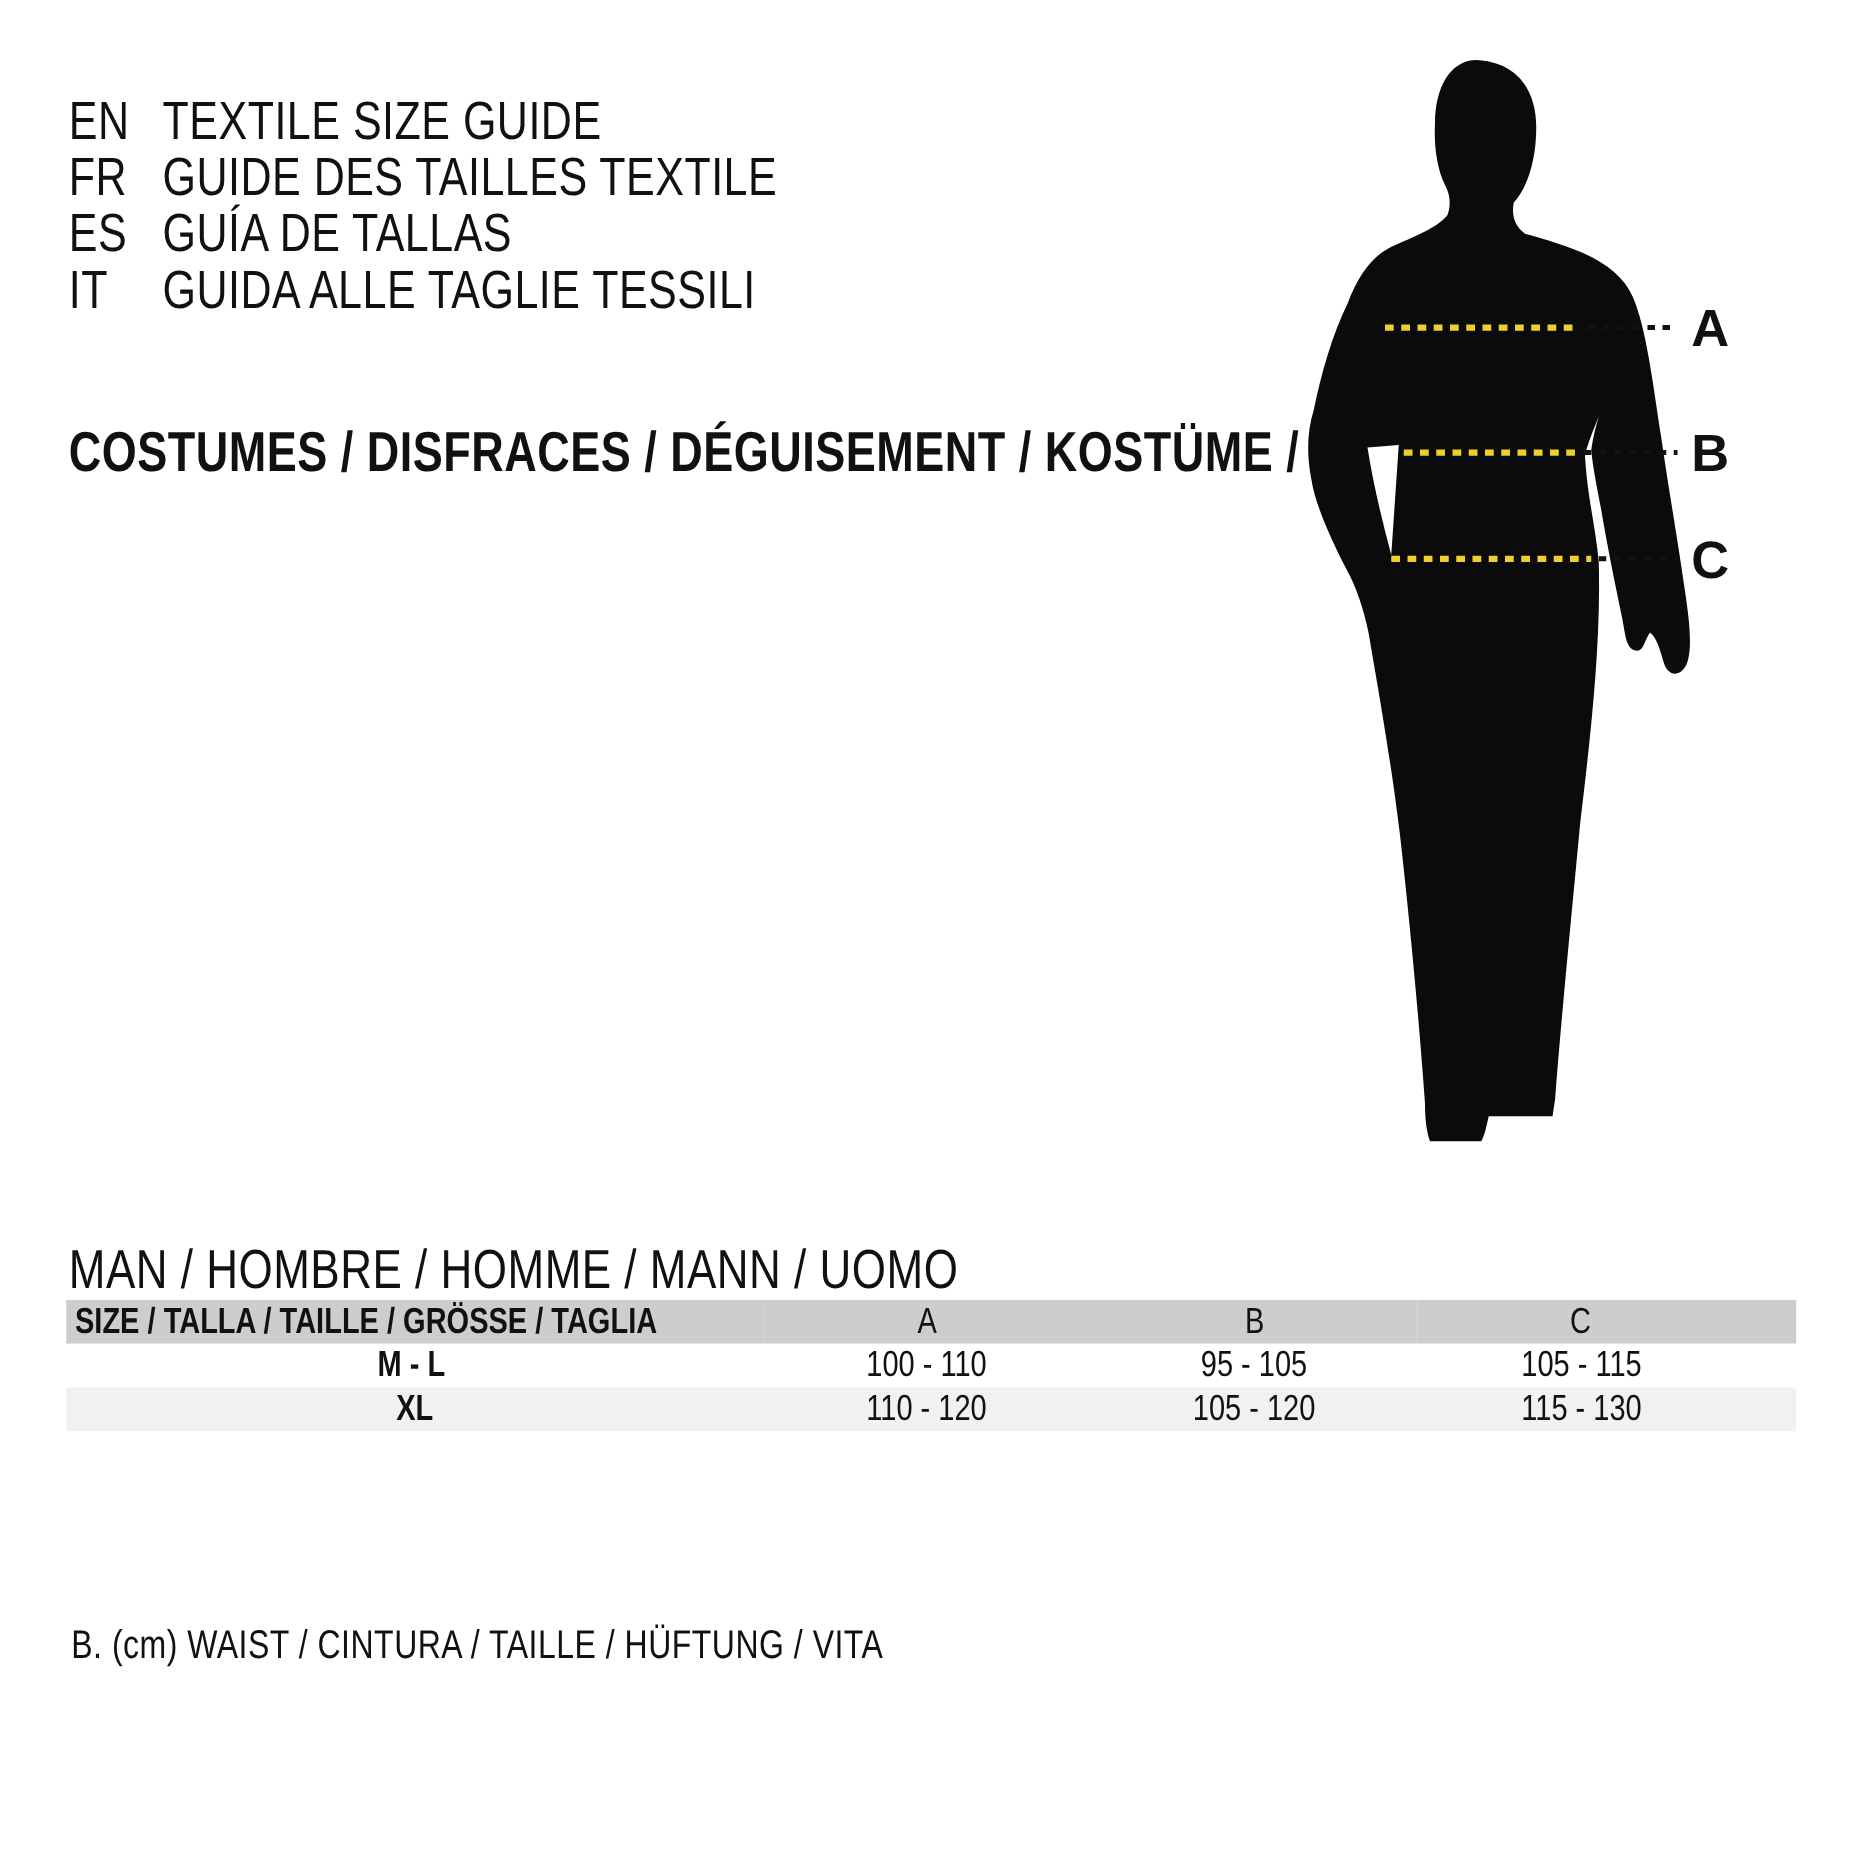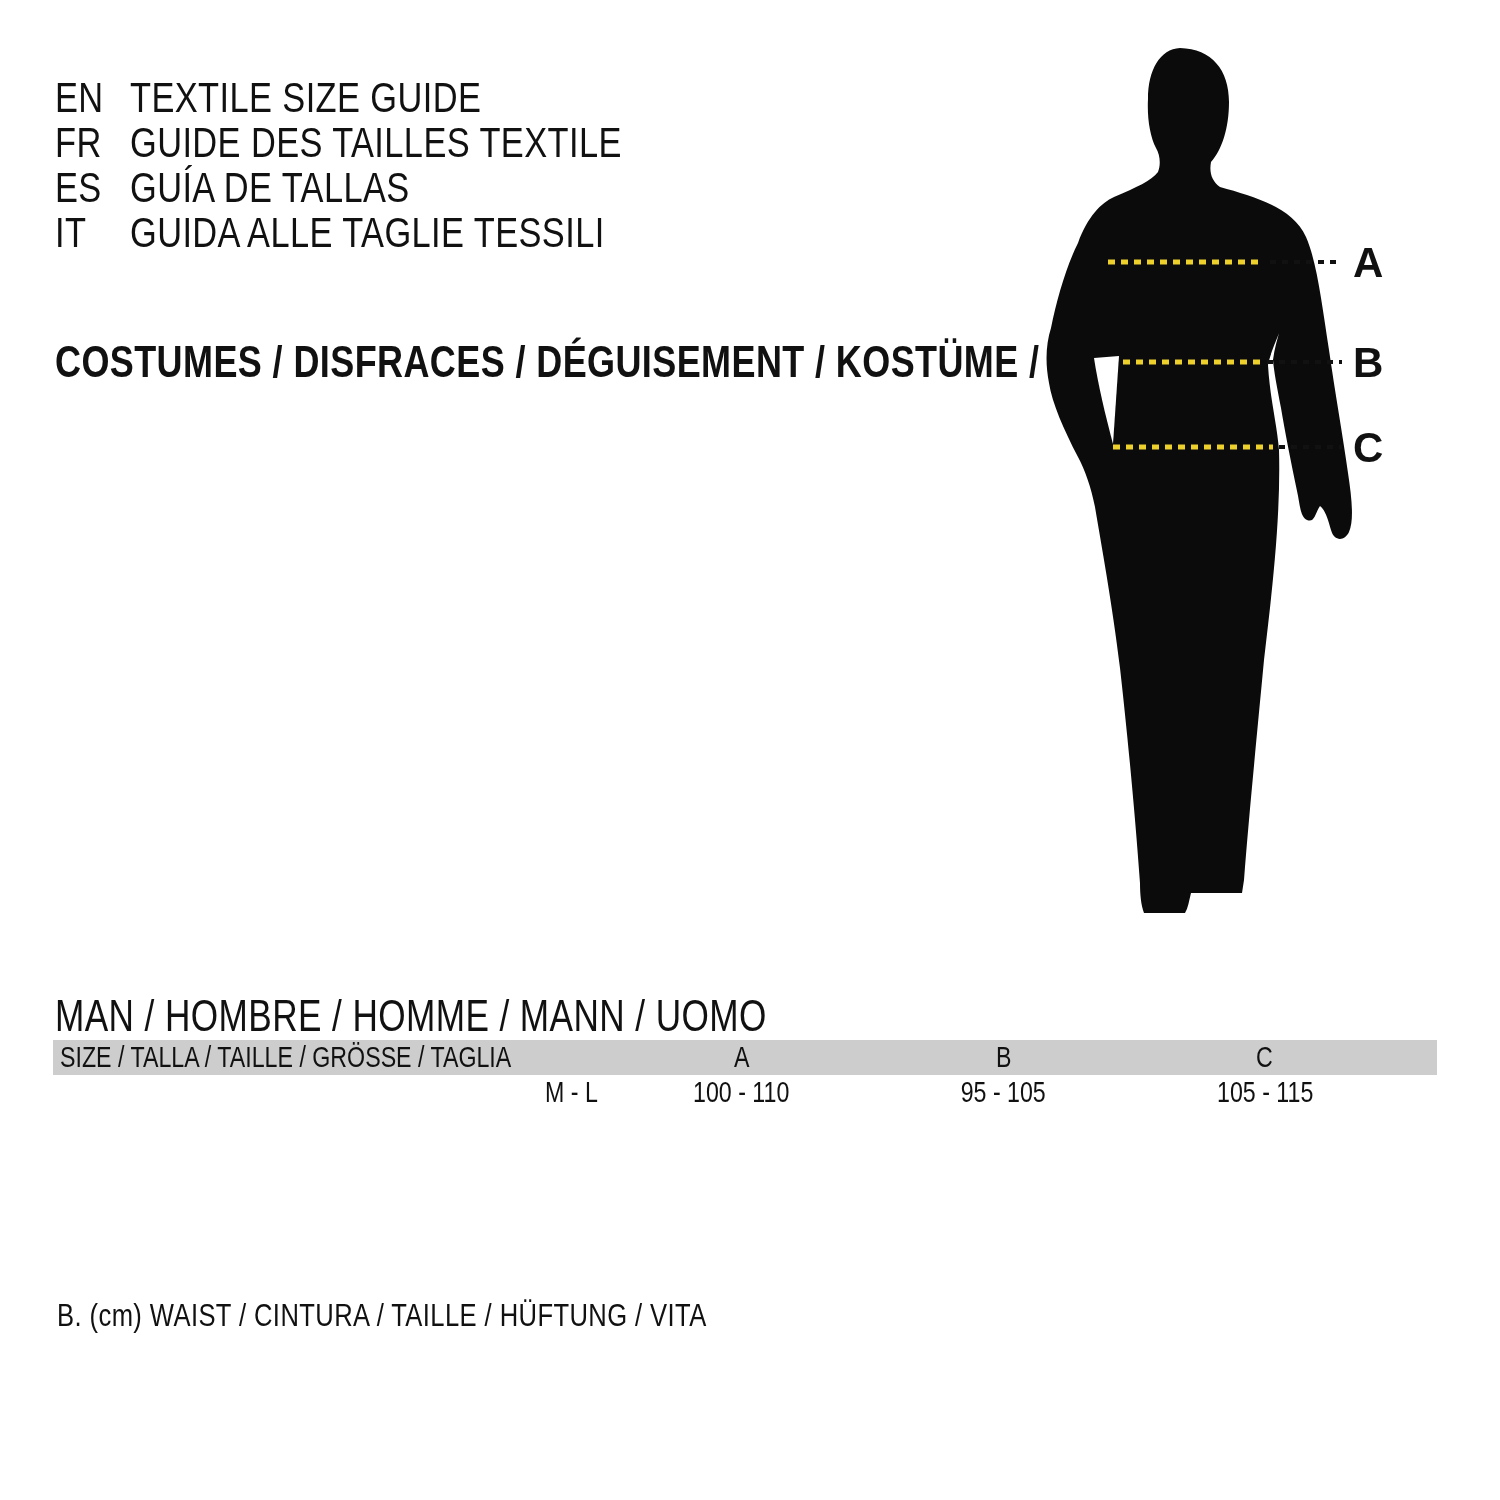--- a/index.html
+++ b/index.html
@@ -27,21 +27,21 @@
   
   .group-title { position:absolute; left:55px; top:991px; font-size:44px; letter-spacing:0.5px; }
 
   .size-table {
     position:absolute; left:53px; top:1040px; width:1384px;
     border-collapse:collapse; table-layout:fixed; font-size:29px;
   }
   .size-table th, .size-table td {
     height:35px; padding:0; font-weight:400; vertical-align:middle; overflow:visible;
   }
-  .size-table .col-size { width:40%; text-align:right; padding-left:7px; }
+  .size-table .col-size { width:40%; text-align:center; padding-left:7px;font-weight:bold; }
   .size-table .col-val  { width:19%; text-align:center; }
   .size-table .col-sp   { width:3%; }
   .size-table thead tr  { background:#cdcdcd; }
   .size-table tbody tr:nth-child(even) { background:#f1f1f1; }
   .size-table tbody tr:nth-child(odd)  { background:#ffffff; }
 
   
   .legend { position:absolute; left:57px; top:1293px; }
   .legend-line { height:45px; display:flex; align-items:center; font-size:32px; letter-spacing:0.5px; }
 </style>
@@ -142,20 +142,27 @@
       </tr>
     </thead>
     <tbody>
       <tr>
         <td class="col-size"><span class="cx">M - L</span></td>
         <td class="col-val"><span class="cxc">100 - 110</span></td>
         <td class="col-val"><span class="cxc">95 - 105</span></td>
         <td class="col-val"><span class="cxc">105 - 115</span></td>
         <td class="col-sp"></td>
       </tr>
+      <tr>
+        <td class="col-size"><span class="cx">XL</span></td>
+        <td class="col-val"><span class="cxc">110 - 120</span></td>
+        <td class="col-val"><span class="cxc">105 - 120</span></td>
+        <td class="col-val"><span class="cxc">115 - 130</span></td>
+        <td class="col-sp"></td>
+      </tr>
     </tbody>
   </table>
 
   <div class="legend">
     <div class="legend-line">
       <span class="cx">B. (cm) WAIST / CINTURA / TAILLE / HÜFTUNG / VITA</span>
     </div>
   </div>
 
 </div>

